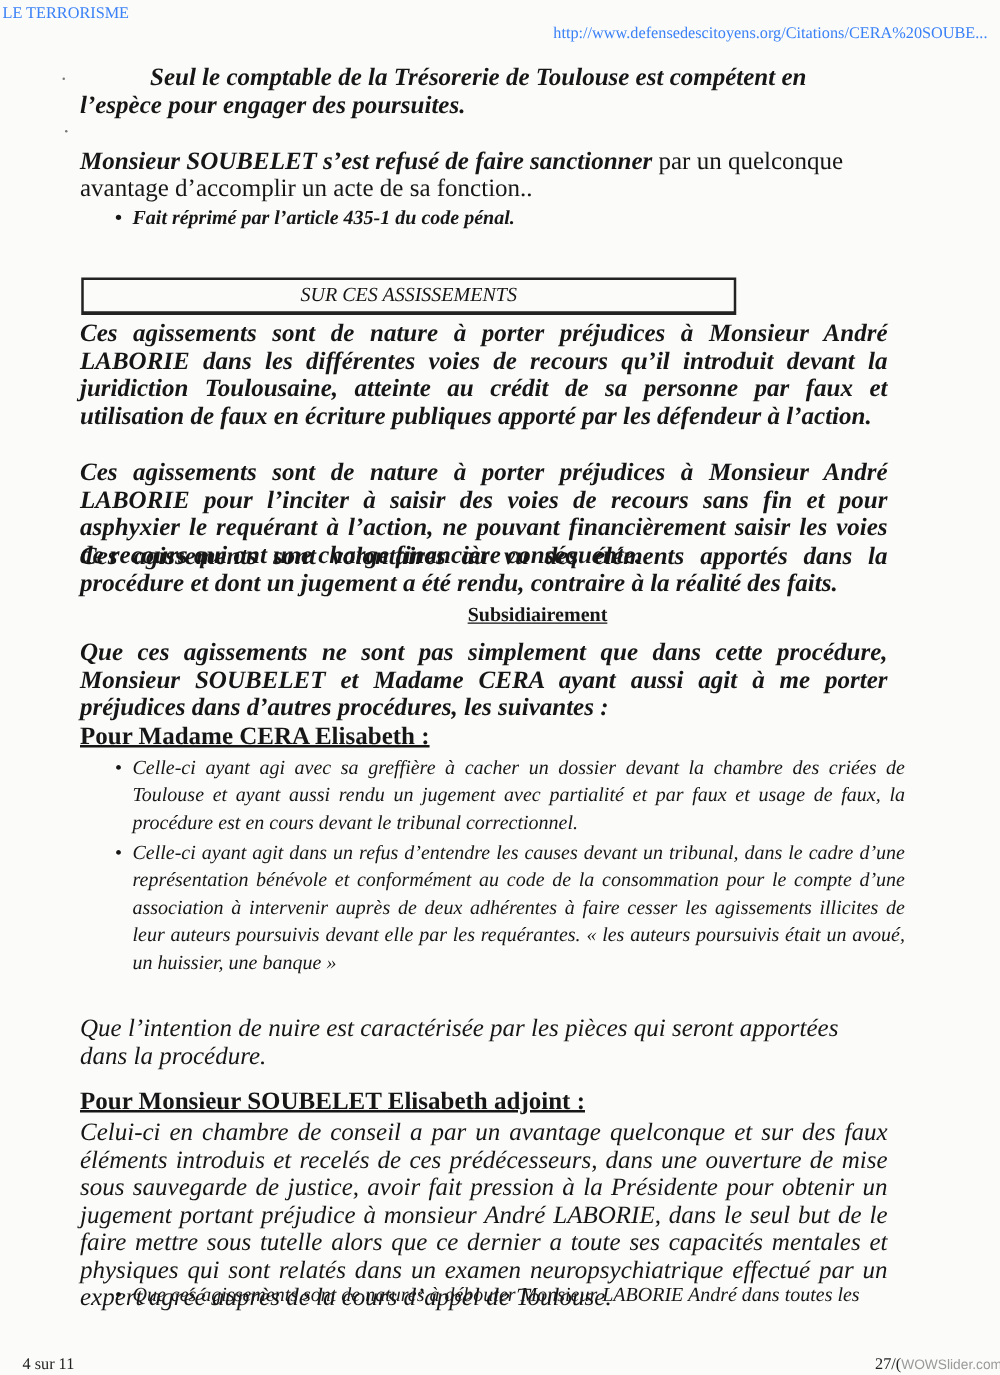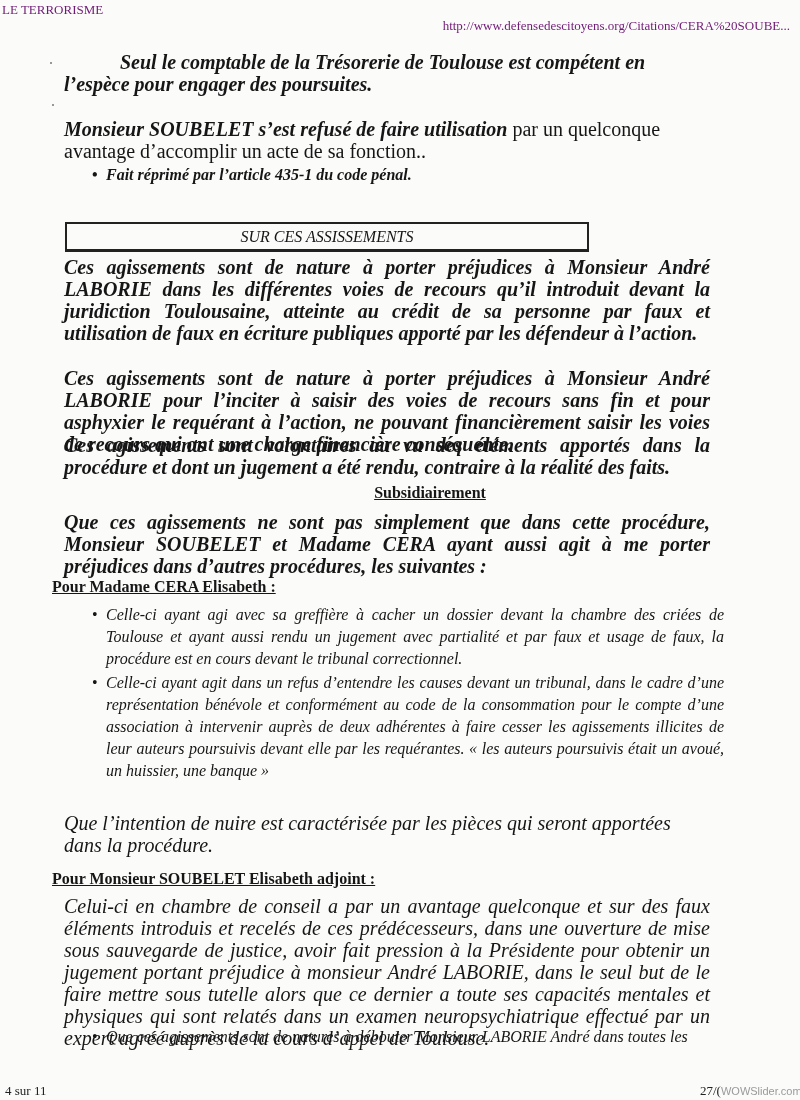--- a/index.html
+++ b/index.html
@@ -1,55 +1,55 @@
 <!DOCTYPE html>
 <html><head>
 <meta charset="utf-8">
 <style>
   html, body { margin:0; padding:0; }
   body {
     width:800px; height:1100px; position:relative; overflow:hidden;
     background:#fbfbfa; color:#161616;
     font-family:"Liberation Serif", serif;
   }
-  .hdr { position:absolute; top:2px; font-size:13px; color:#701a75; }
+  .hdr { position:absolute; top:2px; font-size:13px; color:#3b82f6; }
   .hdr-left { left:2px; }
   .hdr-right { right:10px;margin-top:16px; }
   .ftr { position:absolute; top:1083px; font-size:13px; color:#222; }
-  .ftr-left { left:5px; }
+  .ftr-left { left:18px; }
   .ftr-right { left:680px;margin-left:20px; }
   .ftr-right .wm { color:#9a9a9a; font-family:"Liberation Sans", sans-serif; font-size:11px; }
   .blk { position:absolute; left:64px; width:646px; font-size:20px; line-height:22px; }
   .bi { font-style:italic; font-weight:bold; }
   .it { font-style:italic; }
   .just { text-align:justify; text-align-last:left; }
   .bullet { position:absolute; left:92px; width:618px; font-size:16px; line-height:22px; padding-left:14px; }
   .bullet::before { content:"•"; position:absolute; left:0; top:0; font-style:normal; }
   .boxed {
     position:absolute; left:65px; top:222px; width:524px; height:30px;
     border:2px solid #222; border-bottom-width:3px; box-sizing:border-box;
     text-align:center; font-size:16px; line-height:26px;
   }
   .center-head { position:absolute; left:0; width:800px; text-align:center; font-size:16px; font-weight:bold; text-decoration:underline;padding-left:30px; }
-  .ul-head { position:absolute; left:52px; font-size:16px; font-weight:bold; text-decoration:underline; }
+  .ul-head { position:absolute; left:64px; font-size:20px; font-weight:bold; text-decoration:underline; }
   .dot { position:absolute; width:2px; height:2px; background:#777; border-radius:1px; }
 </style>
 </head>
 <body>
 
 <div class="hdr hdr-left">LE TERRORISME</div>
 <div class="hdr hdr-right">http://www.defensedescitoyens.org/Citations/CERA%20SOUBE...</div>
 
 <span class="dot" style="left:50px;top:62px;"></span>
 <span class="dot" style="left:52px;top:104px;"></span>
 
 <div class="blk bi" style="top:51px; text-indent:56px;">Seul le comptable de la Trésorerie de Toulouse est compétent en l’espèce pour engager des poursuites.</div>
 
 <div class="blk" style="top:118px;">
-  <span class="bi">Monsieur SOUBELET s’est refusé de faire utilisation</span><span> par un quelconque avantage d’accomplir un acte de sa fonction..</span>
+  <span class="bi">Monsieur SOUBELET s’est refusé de faire sanctionner</span><span> par un quelconque avantage d’accomplir un acte de sa fonction..</span>
 </div>
 
 <div class="bullet bi" style="top:164px;">Fait réprimé par l’article 435-1 du code pénal.</div>
 
 <div class="boxed it">SUR CES ASSISSEMENTS</div>
 
 <div class="blk bi just" style="top:256px;">Ces agissements sont de nature à porter préjudices à Monsieur André LABORIE dans les différentes voies de recours qu’il introduit devant la juridiction Toulousaine, atteinte au crédit de sa personne par faux et utilisation de faux en écriture publiques apporté par les défendeur à l’action.</div>
 
 <div class="blk bi just" style="top:367px;">Ces agissements sont de nature à porter préjudices à Monsieur André LABORIE pour l’inciter à saisir des voies de recours sans fin et pour  asphyxier le requérant à l’action,  ne pouvant financièrement saisir les voies de recours qui ont une charge financière conséquente.</div>
 

